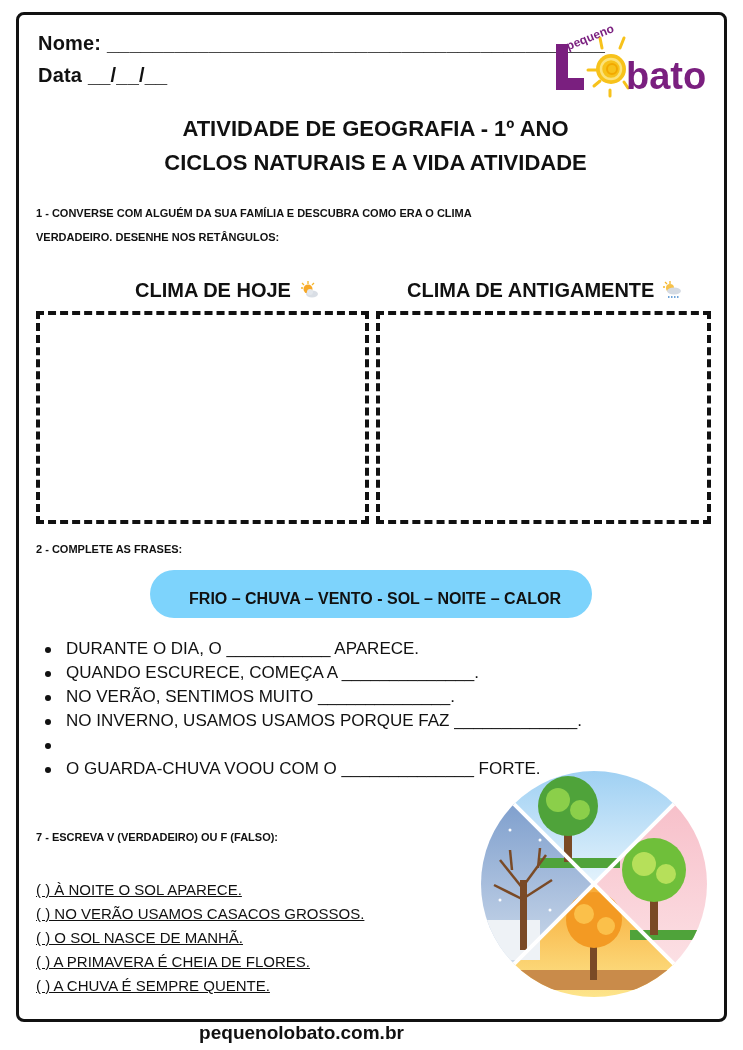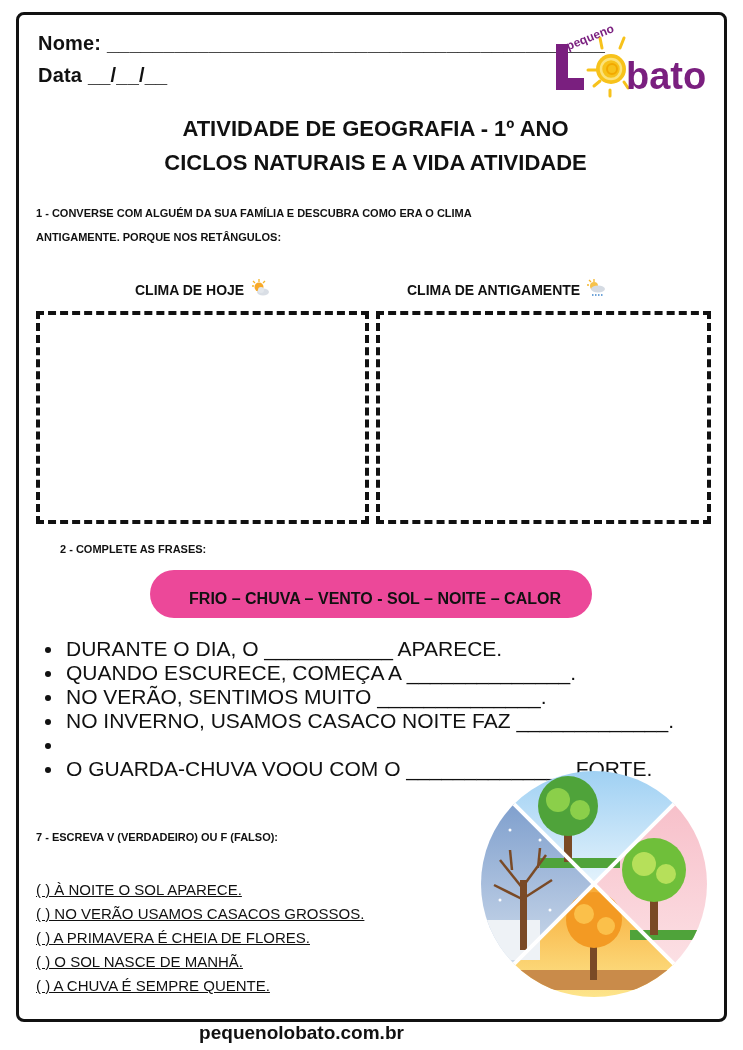--- a/index.html
+++ b/index.html
@@ -4,27 +4,27 @@
 <style>
   html, body { margin:0; padding:0; background:#ffffff; }
   body { width:743px; height:1050px; position:relative; overflow:hidden;
          font-family:"Liberation Sans", "DejaVu Sans", sans-serif; color:#111; }
   .frame { position:absolute; left:16px; top:12px; width:705px; height:1004px;
            border:3px solid #111; border-radius:8px; box-sizing:content-box; }
   .abs { position:absolute; white-space:nowrap; }
   .hdr-line { font-weight:bold; font-size:20px; letter-spacing:0.2px; }
   .title { left:4px; width:743px; text-align:center; font-weight:bold; font-size:22px; }
   .q { font-weight:bold; font-size:11px; }
-  .label { font-weight:bold; font-size:14px; }
+  .label { font-weight:bold; font-size:20px; }
   .dbox { position:absolute; border:4px dashed #111; box-sizing:border-box; }
   .pill { position:absolute; left:150px; top:570px; width:442px; height:48px;
-          background:#ec4899; border-radius:24px; }
+          background:#7dd3fc; border-radius:24px; }
   .pill-text { position:absolute; left:0; right:0; top:20px; text-align:center; font-weight:bold; font-size:16px; }
   ul.frases { position:absolute; left:42px; top:637px; margin:0; padding:0; list-style:none; }
-  ul.frases li { font-size:21px; height:24px; line-height:24px; position:relative; padding-left:24px; white-space:nowrap; }
+  ul.frases li { font-size:17px; height:24px; line-height:24px; position:relative; padding-left:24px; white-space:nowrap; }
   ul.frases li .dot { position:absolute; left:3px; top:10px; width:6px; height:6px; border-radius:50%; background:#111; }
   .vf { position:absolute; left:36px; top:878px; }
   .vf div { font-size:15px; height:24px; line-height:24px; white-space:nowrap;text-decoration:underline; }
   .footer { position:absolute; left:0; width:603px; top:1022px; text-align:center; font-weight:bold; font-size:19px; }
   .icon-emoji { display:inline-block; width:20px; height:18px; vertical-align:-2px; margin-left:2px; }
   .logo { position:absolute; left:548px; top:26px; width:172px; height:72px; }
   .seasons { position:absolute; left:480px; top:770px; width:228px; height:228px; }
 </style>
 </head>
 <body>
@@ -56,21 +56,21 @@
 
     <text x="18" y="20" font-family="Liberation Sans, sans-serif" font-weight="bold" font-size="12" fill="#7a1f7f" transform="rotate(-22 30 16)">pequeno</text>
   </svg>
   
 </div>
 
 <div class="abs title" style="top:116px;">ATIVIDADE DE GEOGRAFIA  - 1º ANO</div>
 <div class="abs title" style="top:150px;">CICLOS NATURAIS E A VIDA ATIVIDADE</div>
 
 <div class="abs q" style="left:36px; top:207px;">1 - CONVERSE COM ALGUÉM DA SUA FAMÍLIA E DESCUBRA COMO ERA O CLIMA</div>
-<div class="abs q" style="left:36px; top:231px;">ANTIGAMENTE. PORQUE NOS RETÂNGULOS:</div>
+<div class="abs q" style="left:36px; top:231px;">VERDADEIRO. DESENHE NOS RETÂNGULOS:</div>
 
 <div class="abs label" style="left:135px; top:279px;">
   <span>CLIMA DE HOJE</span>
   <svg class="icon-emoji" viewBox="0 0 20 18">
     <g stroke="#f5b62a" stroke-width="1.3">
         <line x1="9" y1="0" x2="9" y2="3"></line>
         <line x1="2" y1="7" x2="4" y2="7"></line>
         <line x1="3" y1="2" x2="5" y2="4"></line>
         <line x1="15" y1="2" x2="13" y2="4"></line>
       </g>
@@ -94,40 +94,40 @@
         <rect x="9" y="15" width="1.5" height="2"></rect>
         <rect x="12" y="15" width="1.5" height="2"></rect>
         <rect x="15" y="15" width="1.5" height="2"></rect>
       </g>
   </svg>
 </div>
 
 <div class="dbox" style="left:36px; top:311px; width:333px; height:213px;"></div>
 <div class="dbox" style="left:376px; top:311px; width:335px; height:213px;"></div>
 
-<div class="abs q" style="left:36px; top:543px;margin-left:24px;">2 -  COMPLETE AS FRASES:</div>
+<div class="abs q" style="left:36px; top:543px;">2 -  COMPLETE AS FRASES:</div>
 <div class="pill">
   <div class="pill-text" style="left:8px;">FRIO – CHUVA – VENTO - SOL – NOITE – CALOR</div>
 </div>
 
 <ul class="frases">
   <li><span class="dot"></span><span>DURANTE O DIA, O ___________ APARECE.</span></li>
   <li><span class="dot"></span><span>QUANDO ESCURECE, COMEÇA A ______________.</span></li>
   <li><span class="dot"></span><span>NO VERÃO, SENTIMOS MUITO ______________.</span></li>
-  <li><span class="dot"></span><span>NO INVERNO, USAMOS CASACO NOITE FAZ _____________.</span></li>
+  <li><span class="dot"></span><span>NO INVERNO, USAMOS USAMOS PORQUE FAZ _____________.</span></li>
   <li><span class="dot"></span></li>
   <li><span class="dot"></span><span>O GUARDA-CHUVA VOOU COM O ______________ FORTE.</span></li>
 </ul>
 
 <div class="abs q" style="left:36px; top:831px;">7 - ESCREVA V (VERDADEIRO) OU F (FALSO):</div>
 <div class="vf">
   <div>(   ) À NOITE O SOL APARECE.</div>
   <div>(   ) NO VERÃO USAMOS CASACOS GROSSOS.</div>
+  <div>(   ) O SOL NASCE DE MANHÃ.</div>
   <div>(   ) A PRIMAVERA É CHEIA DE FLORES.</div>
-  <div>(   ) O SOL NASCE DE MANHÃ.</div>
   <div>(   ) A CHUVA É SEMPRE QUENTE.</div>
 </div>
 
 <div class="seasons">
   <svg width="228" height="228" viewBox="0 0 228 228">
     <defs>
       <clipPath id="circ">
           <circle cx="114" cy="114" r="113"></circle>
         </clipPath>
       <linearGradient id="gSummer" x1="0" y1="0" x2="0" y2="1">

